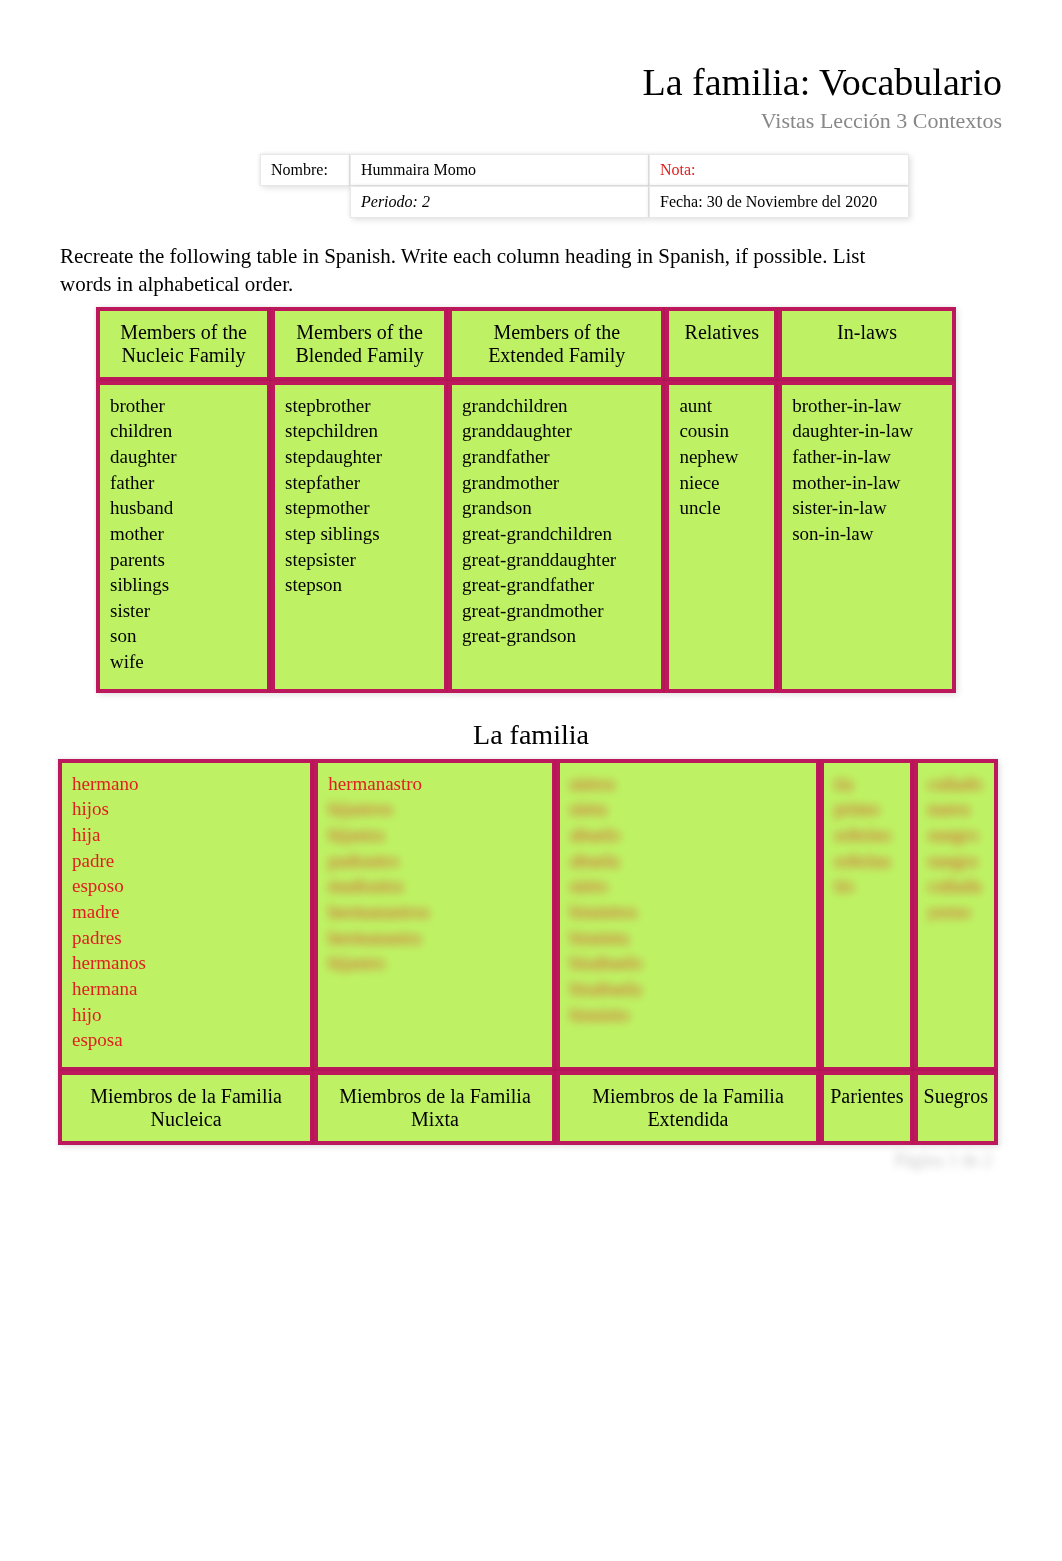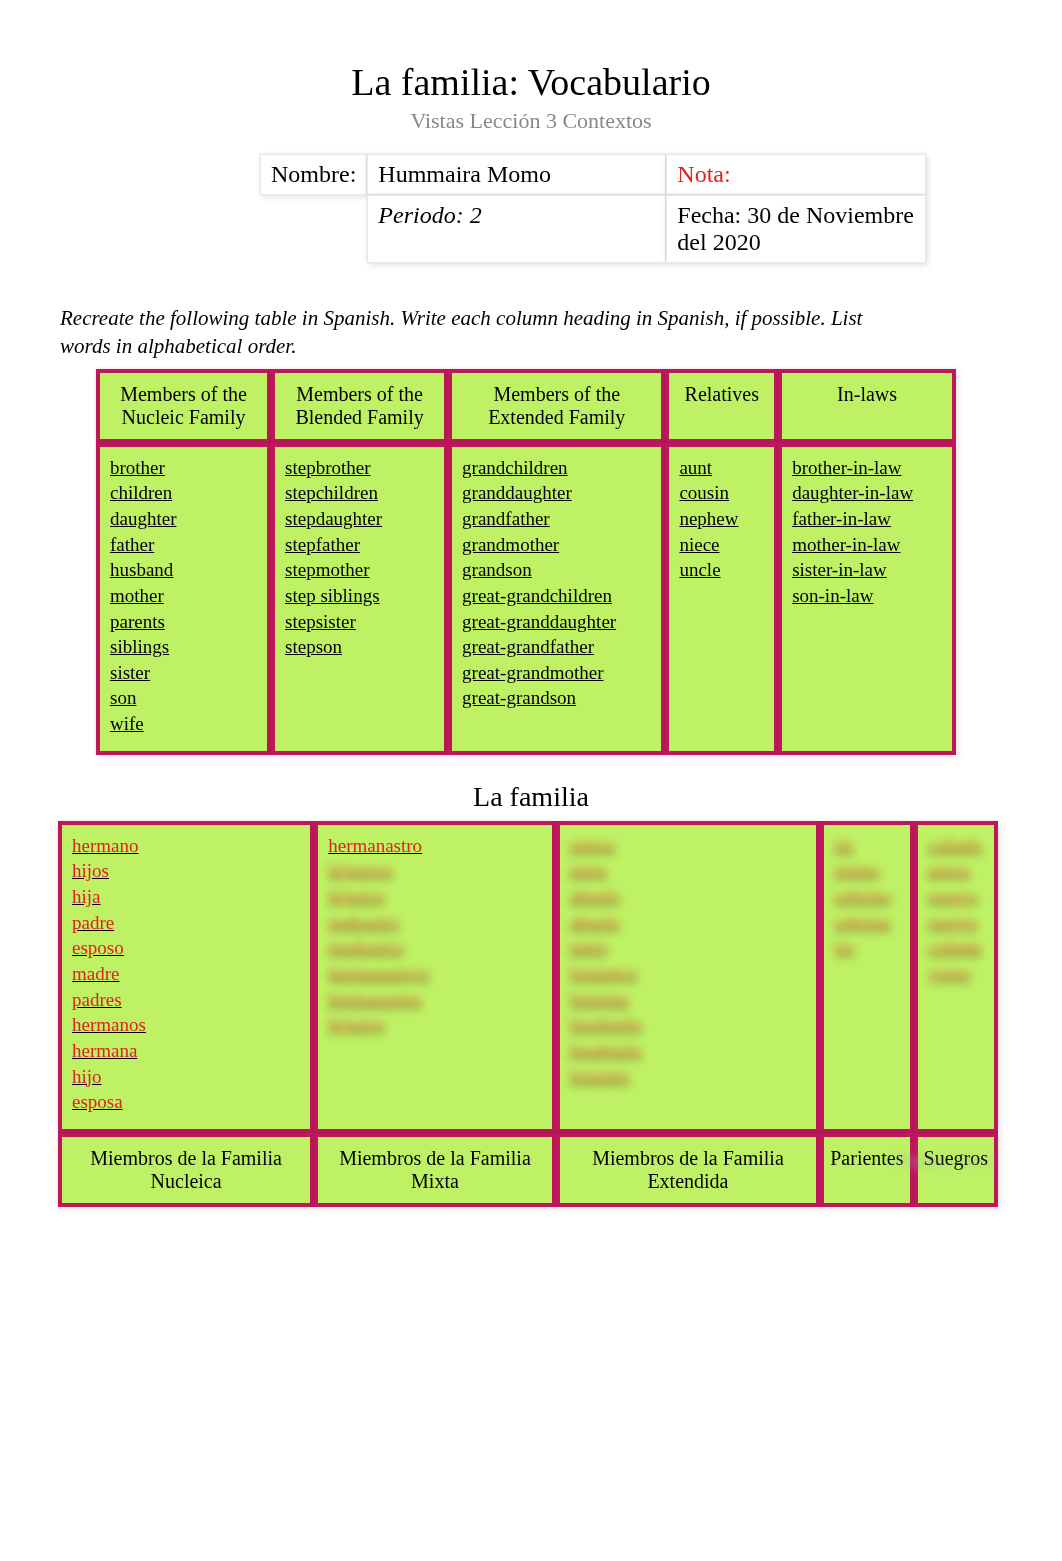--- a/index.html
+++ b/index.html
@@ -8,21 +8,21 @@
       font-family: Georgia, 'Times New Roman', serif;
       width: 1062px;
       height: 1561px;
       position: relative;
       color: #000;
     }
     .page {
       padding: 60px 60px 0 60px;
     }
     .title-block {
-      text-align: center;
+      text-align: right;
       margin-bottom: 20px;
     }
     .title {
       font-size: 38px;
       font-weight: normal;
       margin-bottom: 4px;
     }
     .subtitle {
       font-size: 22px;
       color: #888;
@@ -32,37 +32,36 @@
       margin-right: 40px;
       margin-top: 18px;
       border-collapse: separate;
       border-spacing: 0;
     }
     .info-cell {
       background: #fff;
       border: 1px solid #e8e8e8;
       box-shadow: 2px 2px 6px rgba(0,0,0,0.12), -1px -1px 3px rgba(0,0,0,0.05);
       padding: 6px 10px;
-      font-size: 24px;
+      font-size: 16px;
       vertical-align: top;
     }
     .info-cell.nombre-label { width: 90px; }
     .info-cell.nombre-value { width: 299px; }
     .info-cell.nota { width: 260px; color: #e02020; }
     .info-cell.periodo { width: 130px; }
     .info-cell.fecha { width: 260px; }
     .info-row2 { }
     .info-spacer { border: none; box-shadow: none; background: transparent; }
 
     .instructions {
-      margin-top: 41px;
+      margin-top: 24px;
       font-size: 21px;
       line-height: 1.35;
       padding-right: 100px;
-      font-style: italic;
     }
 
     .vocab-table {
       margin-top: 8px;
       margin-left: 36px;
       border-collapse: separate;
       border-spacing: 0;
       width: 860px;
     }
     .vocab-th, .vocab-td {
@@ -74,21 +73,20 @@
     .vocab-th {
       text-align: center;
       font-weight: normal;
       font-size: 20px;
       padding: 10px 6px;
     }
     .vocab-td {
       font-size: 19px;
       padding: 8px 10px 14px 10px;
       line-height: 1.35;
-      text-decoration: underline;
     }
     .vocab-td div { white-space: nowrap; }
 
     .section-title {
       text-align: center;
       font-size: 28px;
       margin-top: 26px;
       margin-bottom: 6px;
     }
 

